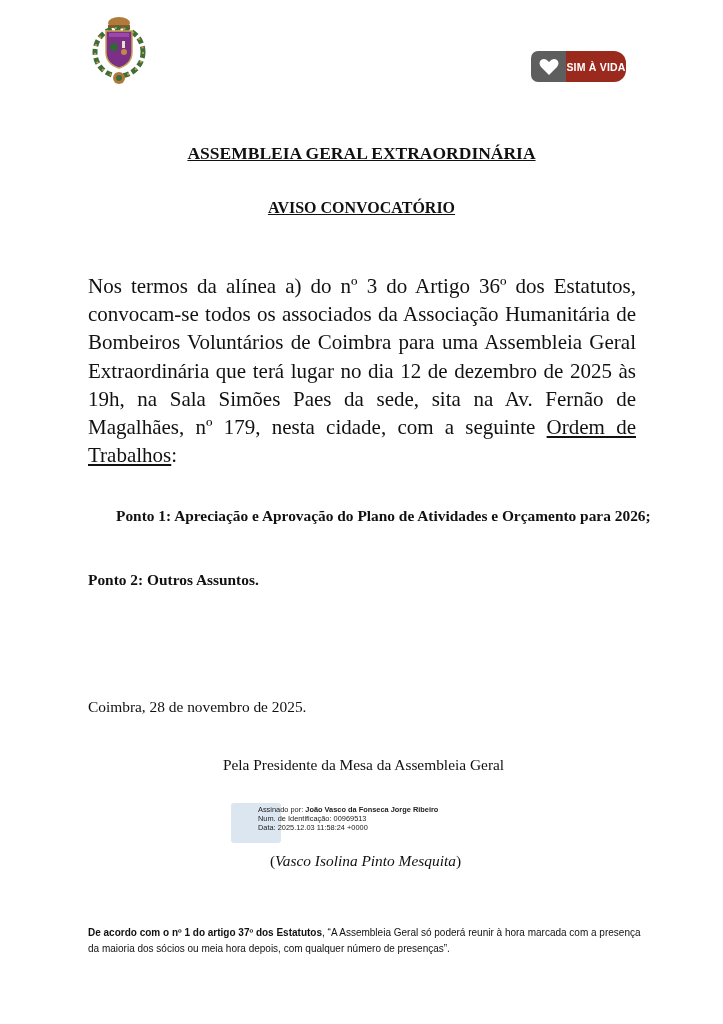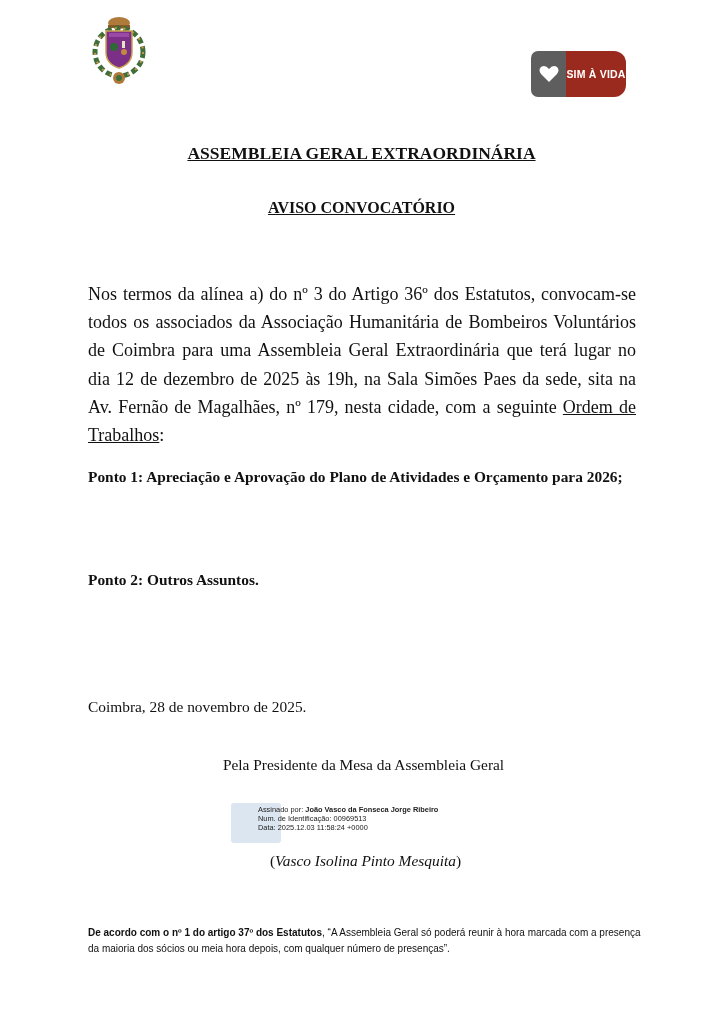--- a/index.html
+++ b/index.html
@@ -1,27 +1,27 @@
 <!DOCTYPE html>
 <html><head>
 <meta charset="utf-8">
 <style>
   html, body { margin:0; padding:0; background:#ffffff; }
   body { width:723px; height:1024px; position:relative; overflow:hidden; font-family:"Liberation Serif", serif; color:#111; }
   .logo-left { position:absolute; left:90px; top:16px; width:58px; height:70px; }
-  .logo-right { position:absolute; left:531px; top:51px; width:95px; height:46px; display:flex; border-radius:7px; overflow:hidden; }
+  .logo-right { position:absolute; left:531px; top:51px; width:95px; height:31px; display:flex; border-radius:7px; overflow:hidden; }
   .logo-right .heart-box { width:35px; background:#5e5e5e; display:flex; align-items:center; justify-content:center; }
   .logo-right .text-box { flex:1; background:#9b2a1e; color:#fff; font-family:"Liberation Sans", sans-serif; font-weight:bold; font-size:10.5px; display:flex; align-items:center; justify-content:center; border-radius:0 12px 12px 0; letter-spacing:0.2px; }
   .title { position:absolute; left:0; width:723px; text-align:center; font-weight:bold;text-decoration:underline; }
   .title.main { top:143px; font-size:17.5px; }
   .title.sub { top:199px; font-size:16px; }
-  .body-text { position:absolute; left:88px; width:548px; top:280px; font-size:18px; line-height:28.2px; text-align:justify; }
+  .body-text { position:absolute; left:88px; width:548px; top:272px; font-size:21px; line-height:28.2px; text-align:justify; }
   .body-text .u { text-decoration:underline; }
   .point { position:absolute; left:88px; font-weight:bold; font-size:15.4px; line-height:28px; }
-  .point.p1 { top:463px; width:560px; }
+  .point.p1 { top:502px; width:560px;margin-left:28px; }
   .point.p2 { top:566px; }
   .date-line { position:absolute; left:88px; top:676px; font-size:15.4px;margin-top:22px; }
   .presid { position:absolute; left:0; width:723px; text-align:center; top:756px; font-size:15.4px; padding-left:2px; }
   .sig { position:absolute; left:232px; top:805px; font-family:"Liberation Sans", sans-serif; font-size:7.4px; line-height:9px; color:#222;padding-left:26px; }
   .sig-bg { position:absolute; left:231px; top:803px; width:50px; height:40px; background:#dce6f0; border-radius:3px; }
   .sig b { font-weight:bold; }
   .signer { position:absolute; left:0; width:723px; text-align:center; top:852px; font-size:15.4px; font-style:italic; padding-left:4px; }
   .signer span.n { font-style:normal; }
   .footer { position:absolute; left:88px; top:925px; width:560px; font-family:"Liberation Sans", sans-serif; font-size:10px; line-height:15.5px; color:#111; }
   .footer b { font-weight:bold; }

